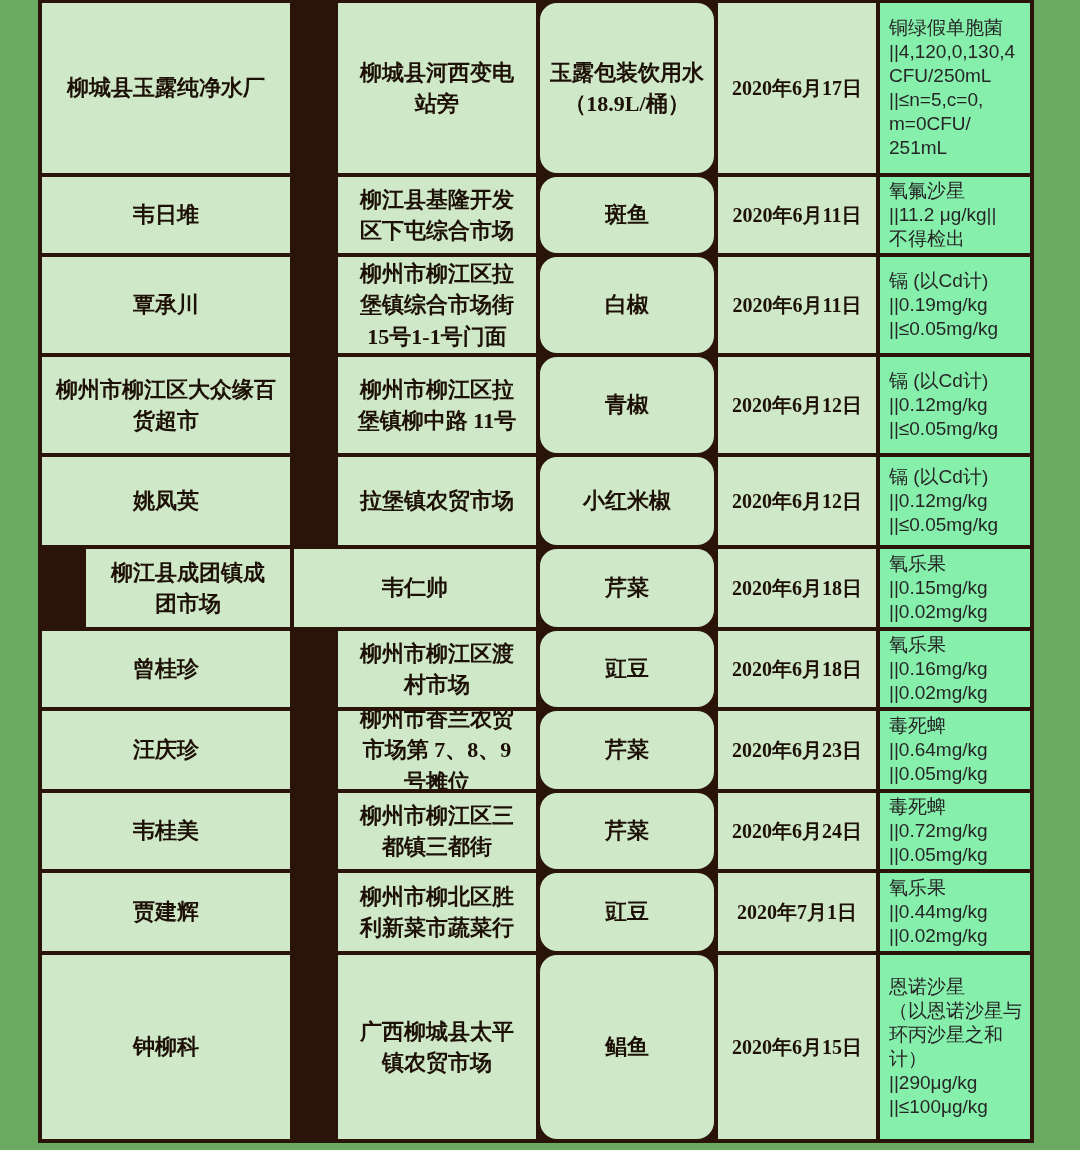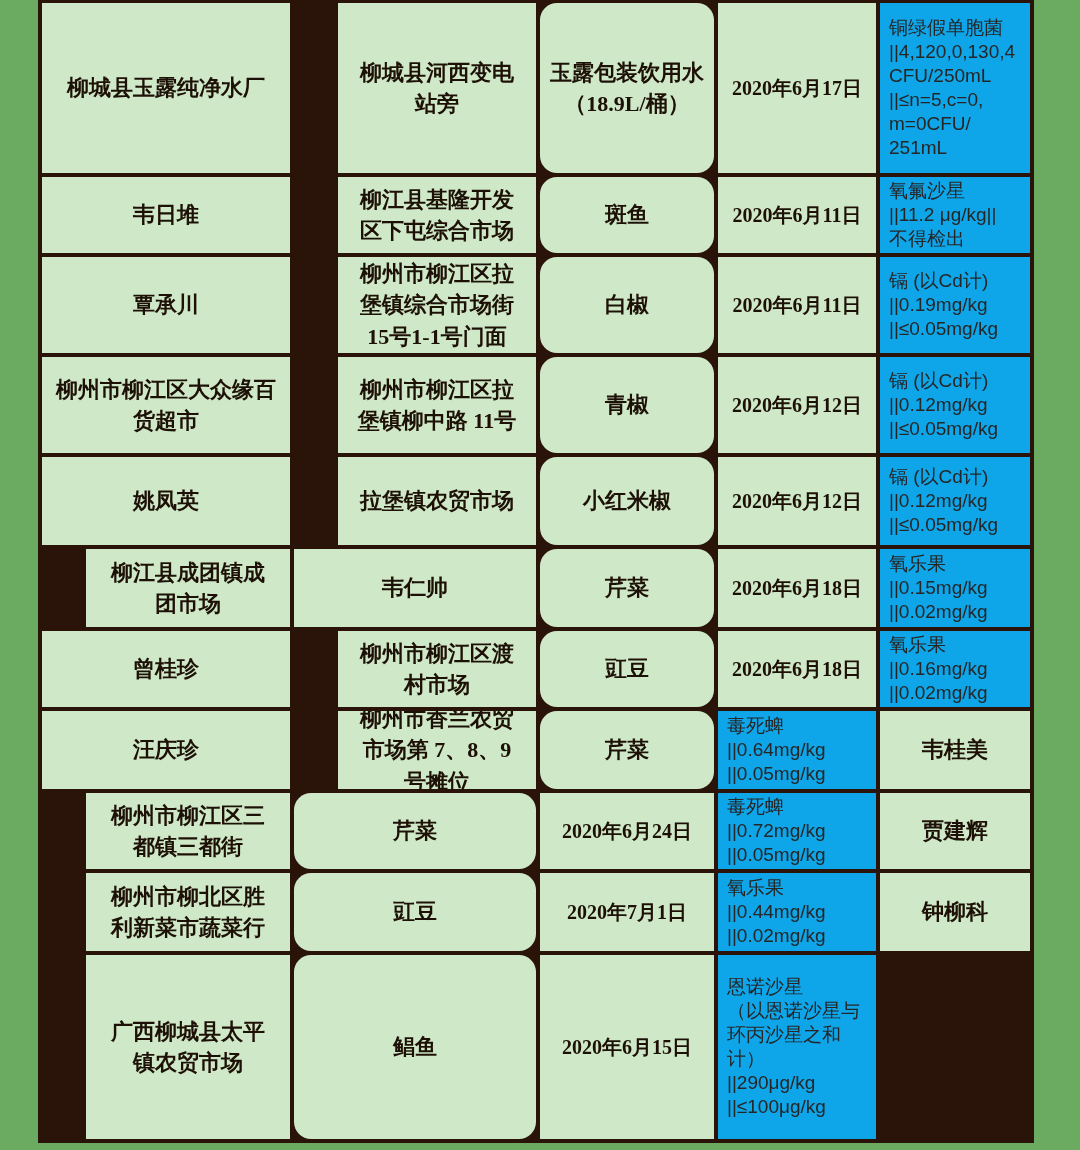--- a/index.html
+++ b/index.html
@@ -37,21 +37,21 @@
     color: #1d1006;
     font-size: 22px;
     line-height: 1.42;
     overflow: hidden;
   }
   .c1 { padding: 16px 12px; }
   .c2 { padding: 0 18px; margin-left: 44px; }
   .c3 { padding: 0 6px; border-radius: 17px; }
   .c4 { font-size: 20px; white-space: nowrap; padding: 8px 2px; }
   .c5 {
-    background: #0ea5e9;
+    background: #86efac;
     font-family: "Liberation Sans", sans-serif;
     font-weight: normal;
     color: #262626;
     font-size: 19px;
     line-height: 1.26;
     justify-content: flex-start;
     text-align: left;
     padding: 2px 2px 2px 9px;
     white-space: pre-line;
   }
@@ -116,20 +116,21 @@
   <div class="cell c2">柳州市柳江区渡村市场</div>
   <div class="cell c3">豇豆</div>
   <div class="cell c4">2020年6月18日</div>
   <div class="cell c5">氧乐果
 ||0.16mg/kg
 ||0.02mg/kg</div>
 
   <div class="cell c1">汪庆珍</div>
   <div class="cell c2">柳州市香兰农贸市场第 7、8、9号摊位</div>
   <div class="cell c3">芹菜</div>
+  <div class="cell c4">2020年6月23日</div>
   <div class="cell c5">毒死蜱
 ||0.64mg/kg
 ||0.05mg/kg</div>
 
   <div class="cell c1">韦桂美</div>
   <div class="cell c2">柳州市柳江区三都镇三都街</div>
   <div class="cell c3">芹菜</div>
   <div class="cell c4">2020年6月24日</div>
   <div class="cell c5">毒死蜱
 ||0.72mg/kg

